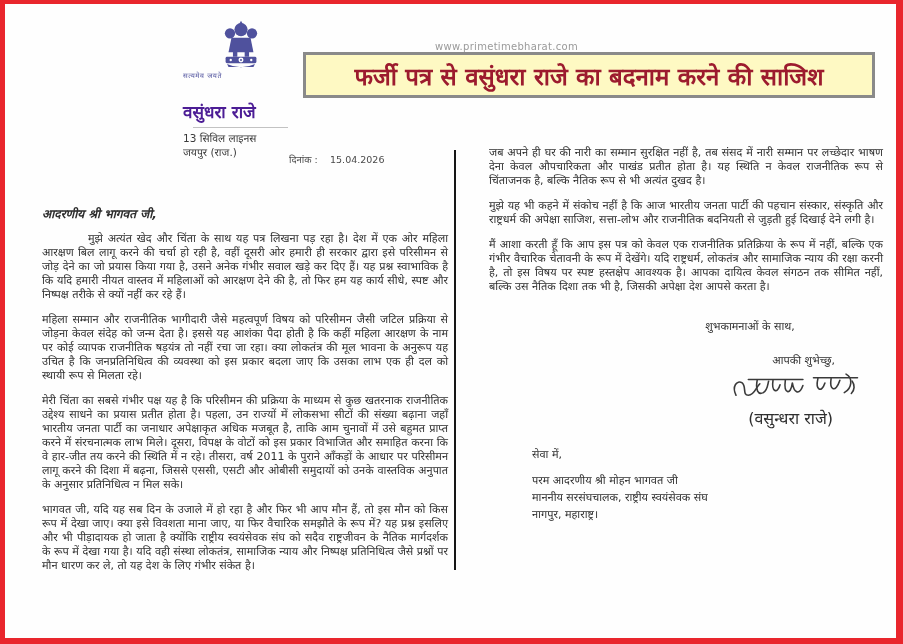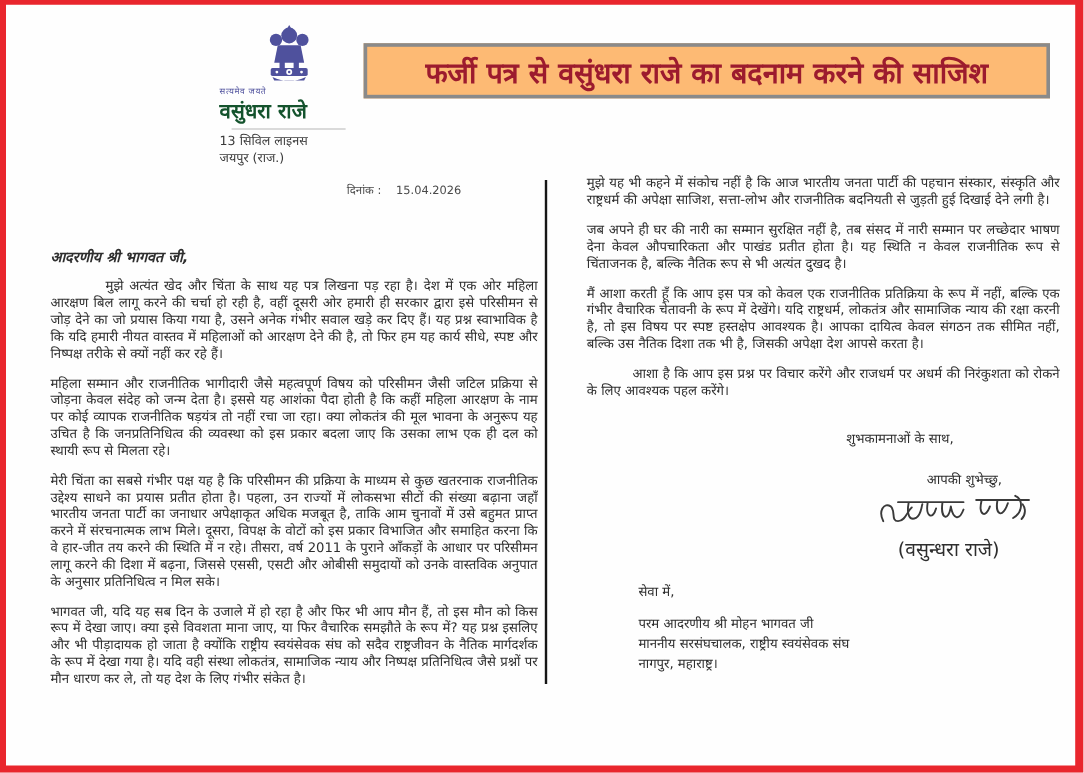--- a/index.html
+++ b/index.html
@@ -12,28 +12,28 @@
     border-color:#e9262d;
     border-width:4px 7px 6px 5px;
     overflow:hidden;
     font-family:"DejaVu Sans", sans-serif;
     color:#2e2e2e;
   }
   
   .letterhead{position:absolute;left:178px;top:16px;width:115px;text-align:left;}
   .emblem{display:block;margin:0 auto;}
   .motto{font-size:7px;color:#4f519d;margin-top:1px;letter-spacing:.5px;}
-  .lh-name{font-size:17px;font-weight:bold;color:#14532d;margin-top:0;}
+  .lh-name{font-size:17px;font-weight:bold;color:#4c1d95;margin-top:20px;}
   .lh-rule{border:0;border-top:1px solid #c2c2c2;margin:4px 10px 3px 10px;}
   .lh-addr{font-size:10.5px;color:#3a3a3a;line-height:1.35;}
   
   .watermark{position:absolute;left:430px;top:37px;width:200px;text-align:left;
     font-size:10px;color:#9a9a9a;letter-spacing:.3px;}
-  .headline-box{position:absolute;left:298px;top:32px;width:566px;height:40px;
-    border:3px solid #8a8a8a;background:#fdba74;
+  .headline-box{position:absolute;left:298px;top:48px;width:566px;height:40px;
+    border:3px solid #8a8a8a;background:#fef9c3;
     display:flex;align-items:center;justify-content:center;}
   .headline-box span{font-size:24px;font-weight:bold;color:#9c1b2e;white-space:nowrap;}
   
   .ref{position:absolute;left:284px;top:148px;font-size:9.5px;color:#4a4a4a;line-height:1.6;}
   .ref .row span{display:inline-block;}
   .ref .lbl{min-width:38px;}
   
   .divider{position:absolute;left:449px;top:146px;width:2px;height:420px;background:#161616;}
   
   .col{position:absolute;text-align:justify;font-size:11px;line-height:14px;color:#2e2e2e;}
@@ -97,24 +97,23 @@
 
   <div class="col left-col">
     <p class="salutation">आदरणीय श्री भागवत जी,</p>
     <p class="indent">मुझे अत्यंत खेद और चिंता के साथ यह पत्र लिखना पड़ रहा है। देश में एक ओर महिला आरक्षण बिल लागू करने की चर्चा हो रही है, वहीं दूसरी ओर हमारी ही सरकार द्वारा इसे परिसीमन से जोड़ देने का जो प्रयास किया गया है, उसने अनेक गंभीर सवाल खड़े कर दिए हैं। यह प्रश्न स्वाभाविक है कि यदि हमारी नीयत वास्तव में महिलाओं को आरक्षण देने की है, तो फिर हम यह कार्य सीधे, स्पष्ट और निष्पक्ष तरीके से क्यों नहीं कर रहे हैं।</p>
     <p>महिला सम्मान और राजनीतिक भागीदारी जैसे महत्वपूर्ण विषय को परिसीमन जैसी जटिल प्रक्रिया से जोड़ना केवल संदेह को जन्म देता है। इससे यह आशंका पैदा होती है कि कहीं महिला आरक्षण के नाम पर कोई व्यापक राजनीतिक षड़यंत्र तो नहीं रचा जा रहा। क्या लोकतंत्र की मूल भावना के अनुरूप यह उचित है कि जनप्रतिनिधित्व की व्यवस्था को इस प्रकार बदला जाए कि उसका लाभ एक ही दल को स्थायी रूप से मिलता रहे।</p>
     <p>मेरी चिंता का सबसे गंभीर पक्ष यह है कि परिसीमन की प्रक्रिया के माध्यम से कुछ खतरनाक राजनीतिक उद्देश्य साधने का प्रयास प्रतीत होता है। पहला, उन राज्यों में लोकसभा सीटों की संख्या बढ़ाना जहाँ भारतीय जनता पार्टी का जनाधार अपेक्षाकृत अधिक मजबूत है, ताकि आम चुनावों में उसे बहुमत प्राप्त करने में संरचनात्मक लाभ मिले। दूसरा, विपक्ष के वोटों को इस प्रकार विभाजित और समाहित करना कि वे हार-जीत तय करने की स्थिति में न रहे। तीसरा, वर्ष 2011 के पुराने आँकड़ों के आधार पर परिसीमन लागू करने की दिशा में बढ़ना, जिससे एससी, एसटी और ओबीसी समुदायों को उनके वास्तविक अनुपात के अनुसार प्रतिनिधित्व न मिल सके।</p>
     <p>भागवत जी, यदि यह सब दिन के उजाले में हो रहा है और फिर भी आप मौन हैं, तो इस मौन को किस रूप में देखा जाए। क्या इसे विवशता माना जाए, या फिर वैचारिक समझौते के रूप में? यह प्रश्न इसलिए और भी पीड़ादायक हो जाता है क्योंकि राष्ट्रीय स्वयंसेवक संघ को सदैव राष्ट्रजीवन के नैतिक मार्गदर्शक के रूप में देखा गया है। यदि वही संस्था लोकतंत्र, सामाजिक न्याय और निष्पक्ष प्रतिनिधित्व जैसे प्रश्नों पर मौन धारण कर ले, तो यह देश के लिए गंभीर संकेत है।</p>
   </div>
 
   <div class="col right-col">
+    <p>जब अपने ही घर की नारी का सम्मान सुरक्षित नहीं है, तब संसद में नारी सम्मान पर लच्छेदार भाषण देना केवल औपचारिकता और पाखंड प्रतीत होता है। यह स्थिति न केवल राजनीतिक रूप से चिंताजनक है, बल्कि नैतिक रूप से भी अत्यंत दुखद है।</p>
     <p>मुझे यह भी कहने में संकोच नहीं है कि आज भारतीय जनता पार्टी की पहचान संस्कार, संस्कृति और राष्ट्रधर्म की अपेक्षा साजिश, सत्ता-लोभ और राजनीतिक बदनियती से जुड़ती हुई दिखाई देने लगी है।</p>
-    <p>जब अपने ही घर की नारी का सम्मान सुरक्षित नहीं है, तब संसद में नारी सम्मान पर लच्छेदार भाषण देना केवल औपचारिकता और पाखंड प्रतीत होता है। यह स्थिति न केवल राजनीतिक रूप से चिंताजनक है, बल्कि नैतिक रूप से भी अत्यंत दुखद है।</p>
     <p>मैं आशा करती हूँ कि आप इस पत्र को केवल एक राजनीतिक प्रतिक्रिया के रूप में नहीं, बल्कि एक गंभीर वैचारिक चेतावनी के रूप में देखेंगे। यदि राष्ट्रधर्म, लोकतंत्र और सामाजिक न्याय की रक्षा करनी है, तो इस विषय पर स्पष्ट हस्तक्षेप आवश्यक है। आपका दायित्व केवल संगठन तक सीमित नहीं, बल्कि उस नैतिक दिशा तक भी है, जिसकी अपेक्षा देश आपसे करता है।</p>
-    <p class="indent-sm">आशा है कि आप इस प्रश्न पर विचार करेंगे और राजधर्म पर अधर्म की निरंकुशता को रोकने के लिए आवश्यक पहल करेंगे।</p>
 
     <div class="closing">शुभकामनाओं के साथ,</div>
     <div class="signoff">आपकी शुभेच्छु,</div>
 
     <div class="sig-wrap">
       <svg width="132" height="36" viewBox="0 0 150 40" fill="none" stroke="#3a3a3a" stroke-width="1.8" stroke-linecap="round" stroke-linejoin="round">
         <path d="M8 26 C3 16, 9 8, 15 12 C20 16, 15 26, 22 26 C29 26, 31 16, 35 13"></path>
         <path d="M22 8 L84 8"></path>
         <path d="M32 9 C30 20, 33 26, 39 23 C44 20, 44 13, 45 10"></path>
         <path d="M50 9 C48 22, 55 25, 58 14"></path>

